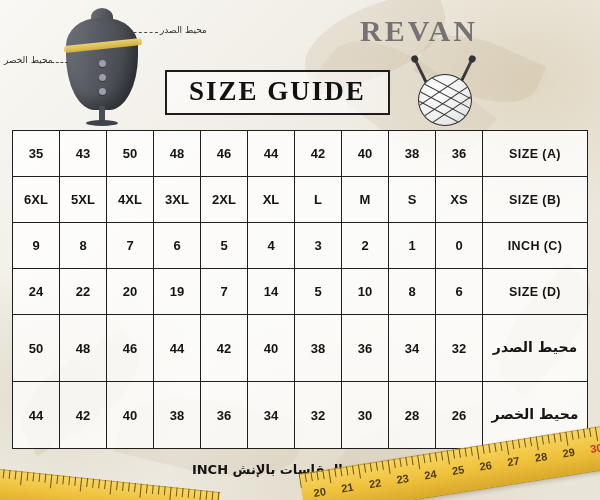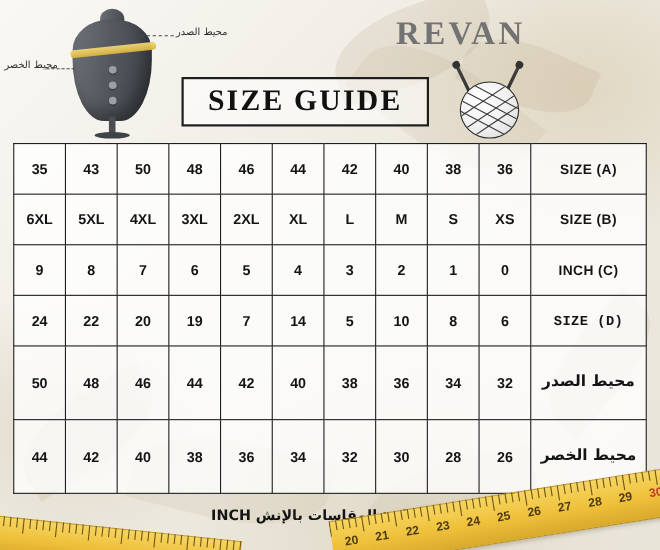--- a/index.html
+++ b/index.html
@@ -390,21 +390,21 @@
           <td>24</td>
           <td>22</td>
           <td>20</td>
           <td>19</td>
           <td>7</td>
           <td>14</td>
           <td>5</td>
           <td>10</td>
           <td>8</td>
           <td>6</td>
-          <td class="label" style="width: 104px; font-family: Liberation Mono, monospace;">SIZE (D)</td>
+          <td class="label" style="width: 104px;">SIZE (D)</td>
         </tr>
         <tr class="r5">
           <td>50</td>
           <td>48</td>
           <td>46</td>
           <td>44</td>
           <td>42</td>
           <td>40</td>
           <td>38</td>
           <td>36</td>

